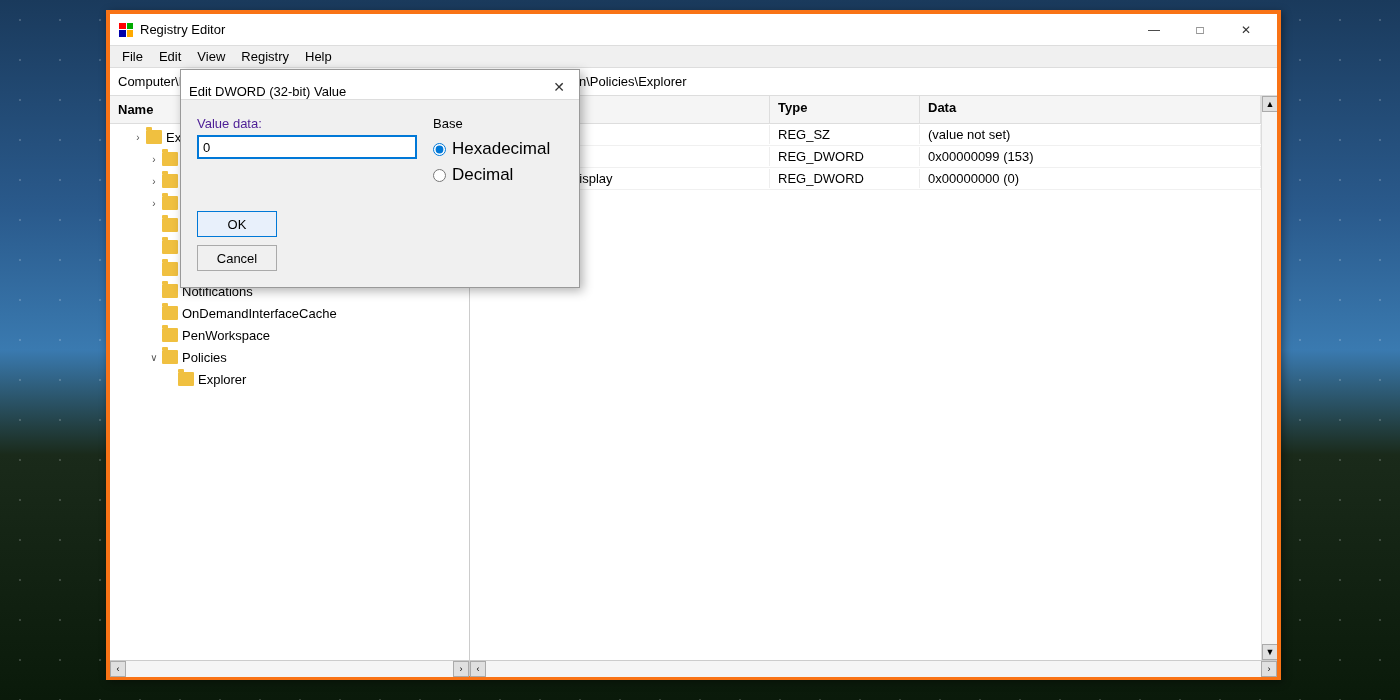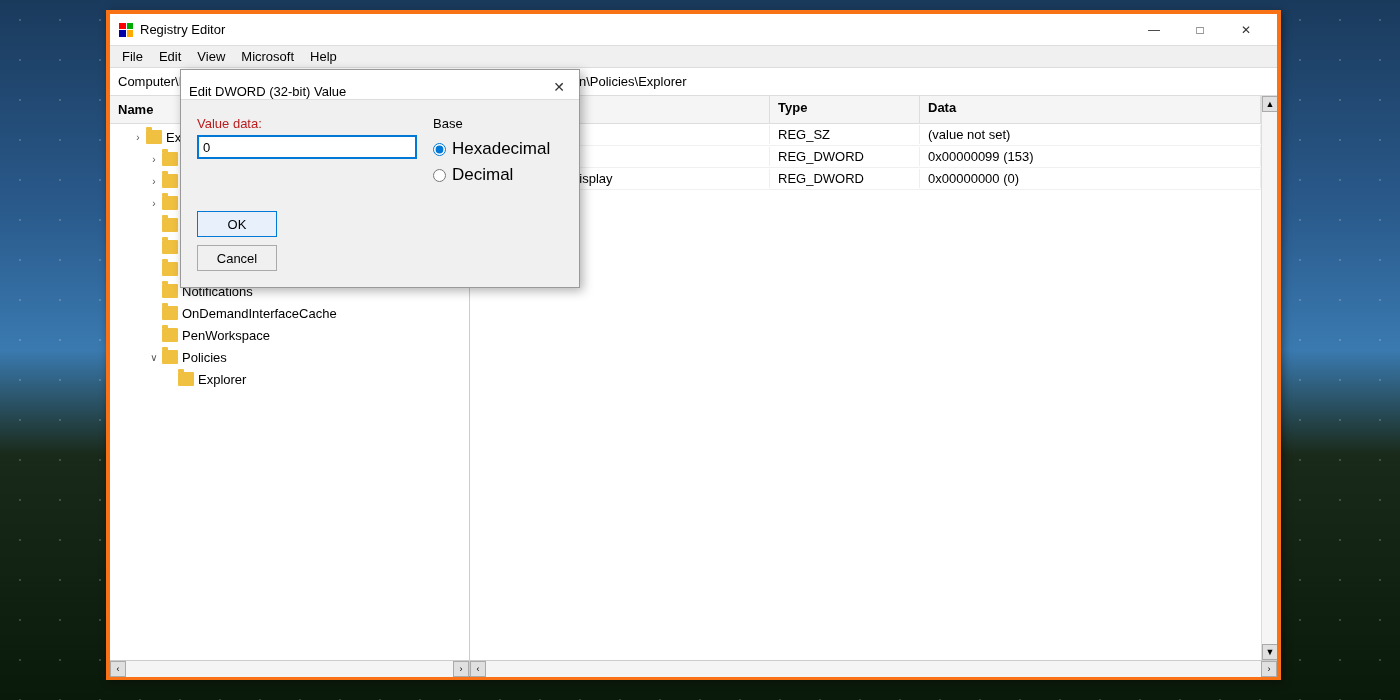--- a/index.html
+++ b/index.html
@@ -372,21 +372,21 @@
       padding: 16px;
     }
 
     .field-group {
       margin-bottom: 12px;
     }
 
     .field-label {
       font-size: 13px;
       margin-bottom: 4px;
-      color: #b91c1c;
+      color: #4c1d95;
     }
 
     .field-label.highlighted {
       color: #cc0000;
       font-weight: 500;
     }
 
     .text-input {
       width: 100%;
       height: 24px;
@@ -529,21 +529,21 @@
       <button class="win-btn">—</button>
       <button class="win-btn">□</button>
       <button class="win-btn close">✕</button>
     </div>
   </div>
 
   <div class="menu-bar">
     <span class="menu-item">File</span>
     <span class="menu-item">Edit</span>
     <span class="menu-item">View</span>
-    <span class="menu-item">Microsoft</span>
+    <span class="menu-item">Registry</span>
     <span class="menu-item">Help</span>
   </div>
 
   <div class="address-bar">
     <span>Computer\HKEY_CURRENT_USER\Software\Microsoft\Windows\CurrentVersion\Policies\Explorer</span>
   </div>
 
   <div class="main-content">
 
     <div class="tree-panel">

